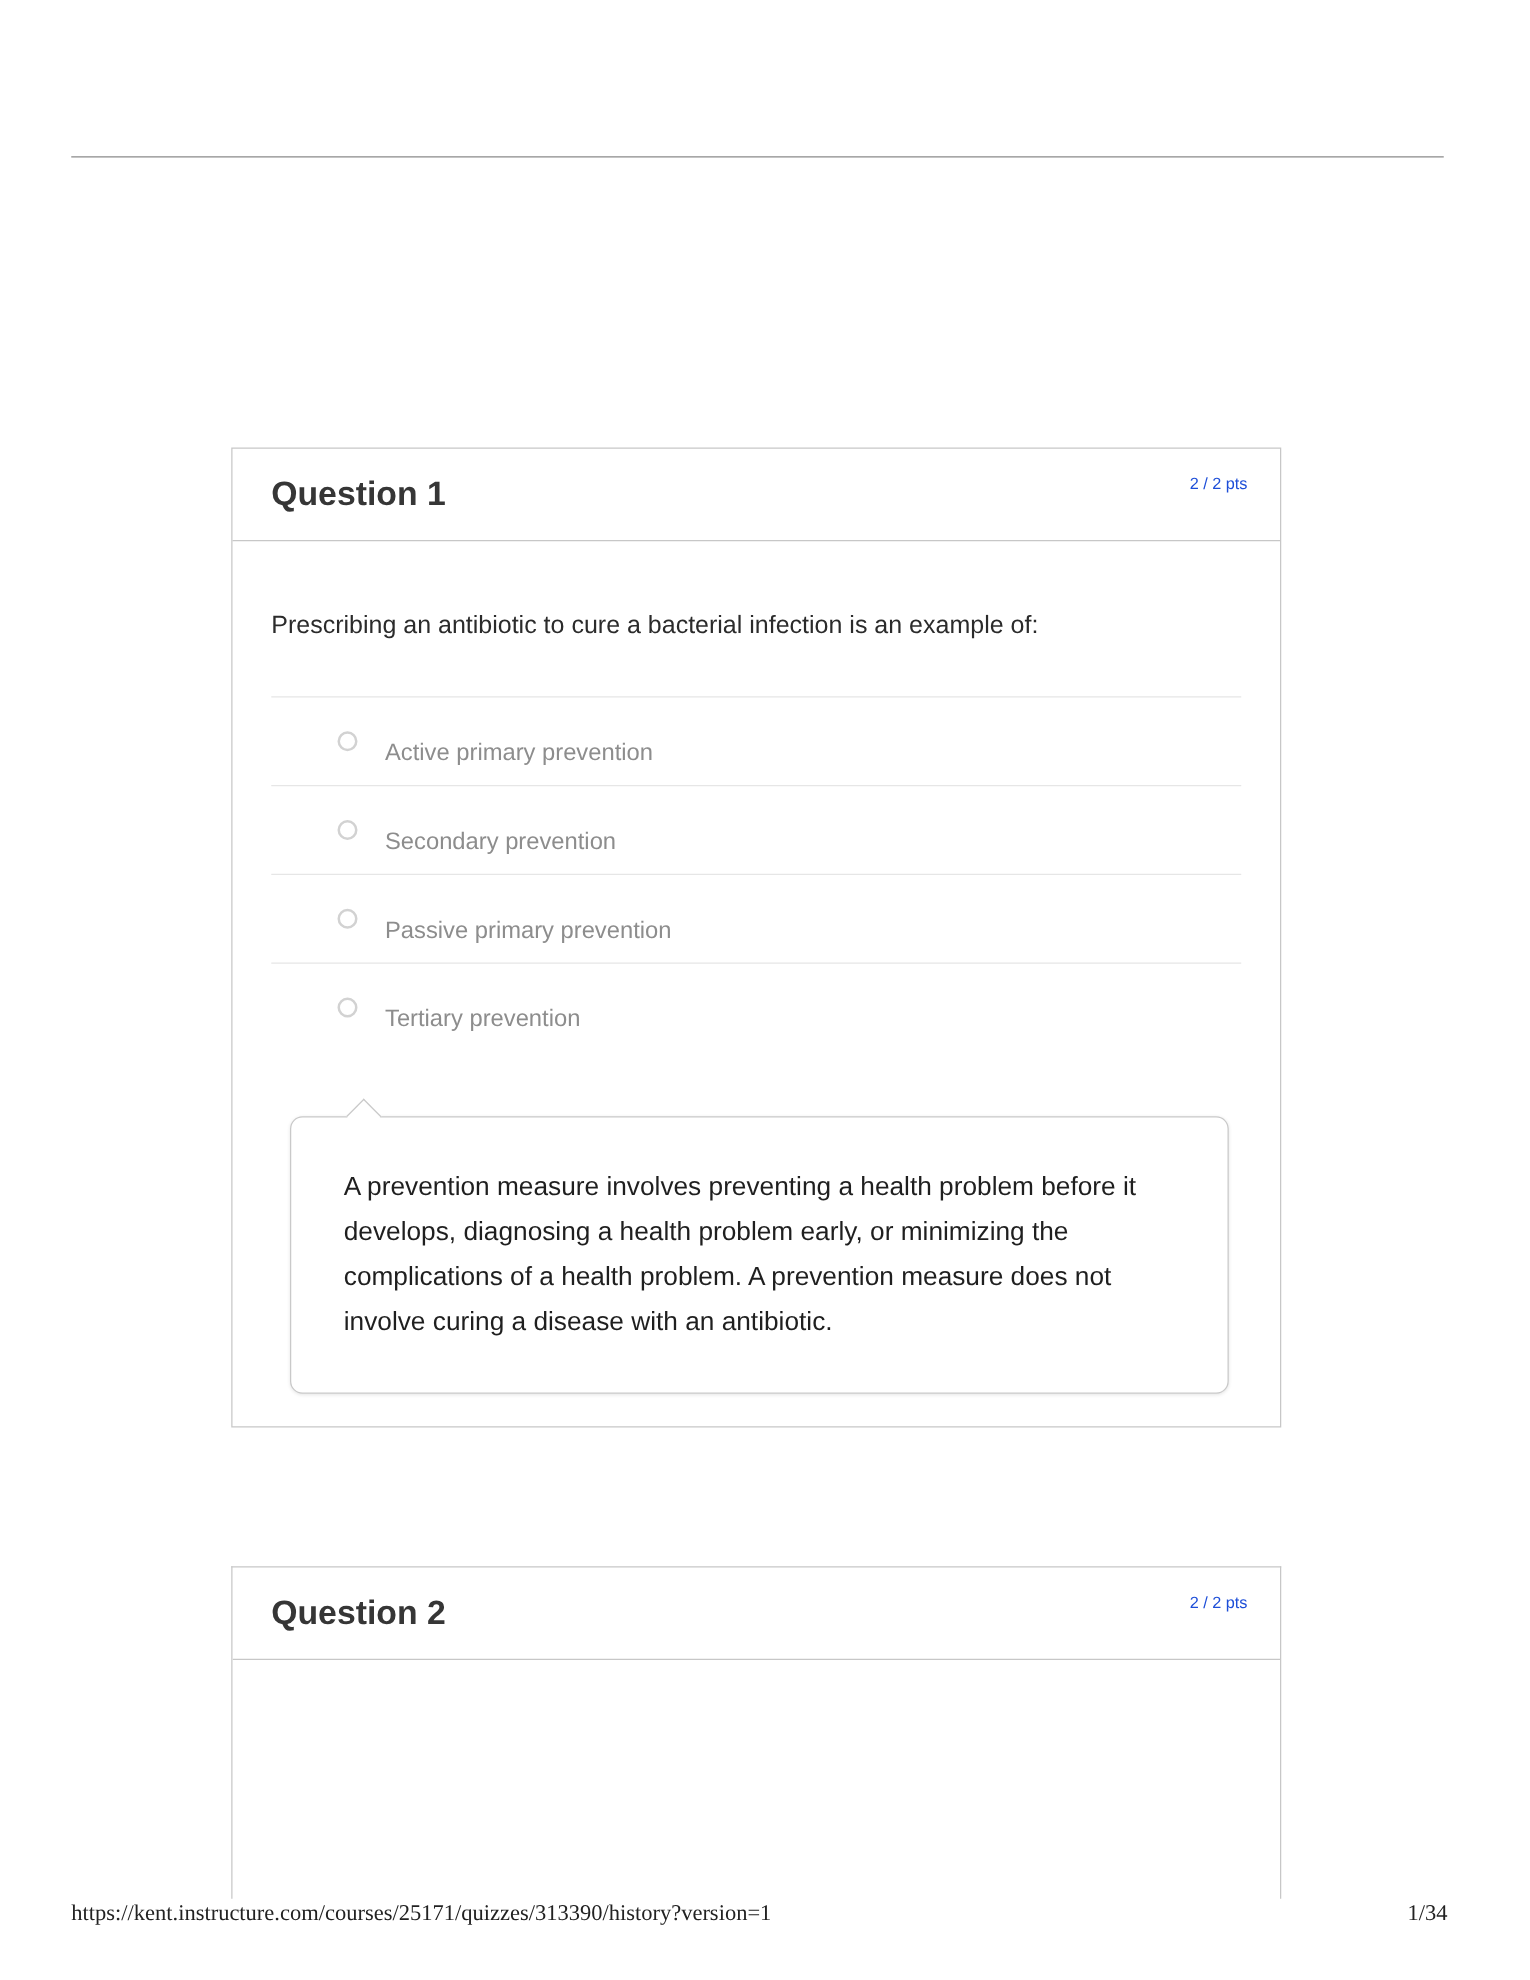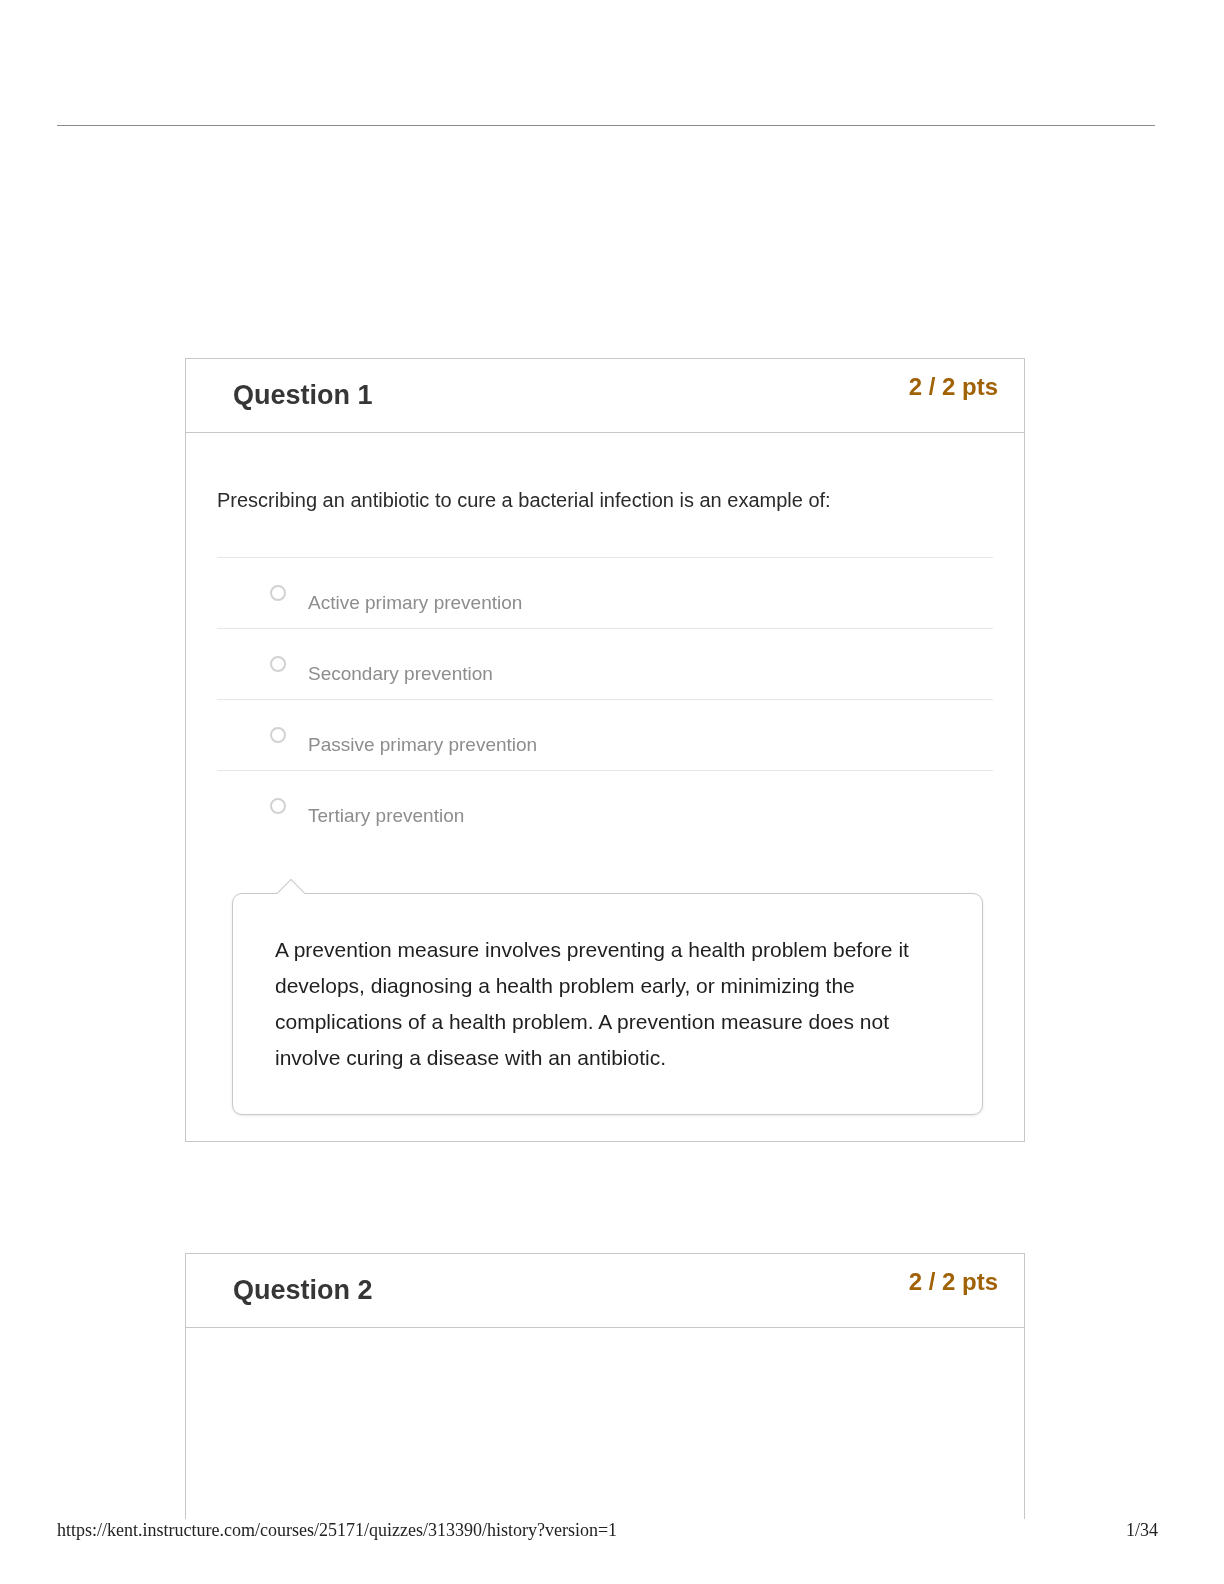--- a/index.html
+++ b/index.html
@@ -31,29 +31,29 @@
   .card-q2 { top: 1253px; height: 266px; border-bottom: none; overflow: hidden; }
   .card-header {
     display: flex;
     justify-content: space-between;
     align-items: center;
     height: 74px;
     padding: 0 26px 0 31px;
     border-bottom: 1px solid #c7c7c7;
   }
   .q-title {
-    margin: 16px;
+    margin: 0;
     font-size: 27px;
     font-weight: bold;
     color: #363636;
   }
   .q-pts {
-    font-size: 24px;
-    font-weight: bold;
-    color: #a16207;
+    font-size: 13px;
+    font-weight: normal;
+    color: #1d4ed8;
     transform: translateY(-9px);
   }
   .card-body { padding: 0 31px 26px 31px; }
   .prompt {
     margin: 0 0 38px 0;
     padding-top: 48px;
     font-size: 20px;
     line-height: 38px;
     color: #2b2b2b;
   }

